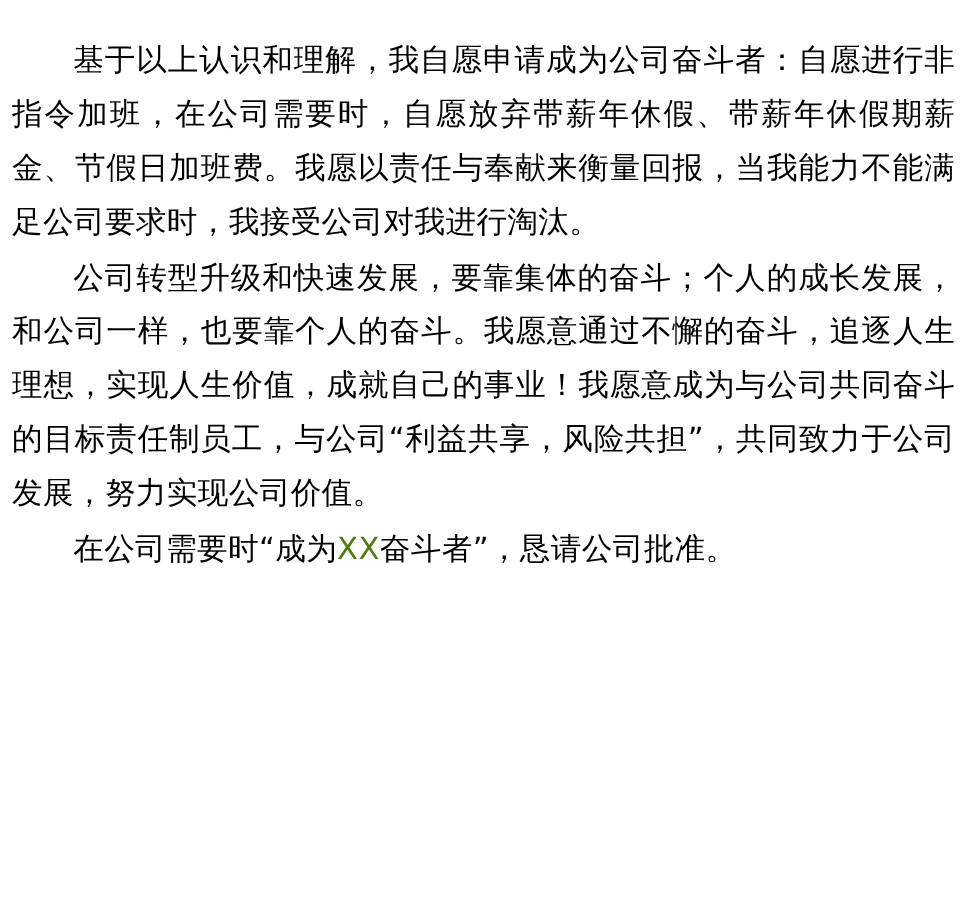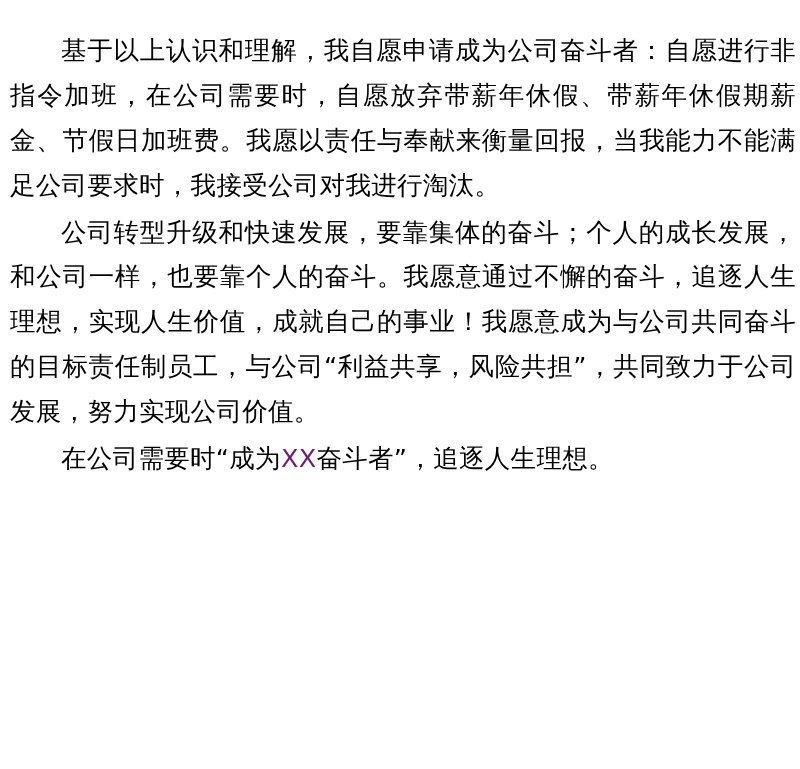--- a/index.html
+++ b/index.html
@@ -33,31 +33,31 @@
     text-justify: inter-ideograph;
     letter-spacing: 0.3px;
     text-indent: 2em;
     font-family: "DejaVu Sans", "Liberation Sans", sans-serif;
     word-break: break-all;
   }
   .para.tight {
     margin-bottom: 0;
   }
   .redmark {
-    color: #701a75;
+    color: #4d7c0f;
   }
 </style>
 </head>
 <body>
 
 <div class="page">
   <div class="doc-body">
 
     <p class="para">基于以上认识和理解，我自愿申请成为公司奋斗者：自愿进行非指令加班，在公司需要时，自愿放弃带薪年休假、带薪年休假期薪金、节假日加班费。我愿以责任与奉献来衡量回报，当我能力不能满足公司要求时，我接受公司对我进行淘汰。</p>
 
     <p class="para">公司转型升级和快速发展，要靠集体的奋斗；个人的成长发展，和公司一样，也要靠个人的奋斗。我愿意通过不懈的奋斗，追逐人生理想，实现人生价值，成就自己的事业！我愿意成为与公司共同奋斗的目标责任制员工，与公司“利益共享，风险共担”，共同致力于公司发展，努力实现公司价值。</p>
 
 
 
-    <p class="para tight"><span>在公司需要时“成为</span><span class="redmark">XX</span><span>奋斗者”，追逐人生理想。</span></p>
+    <p class="para tight"><span>在公司需要时“成为</span><span class="redmark">XX</span><span>奋斗者”，恳请公司批准。</span></p>
 
   </div>
 </div>
 
 </body></html>

